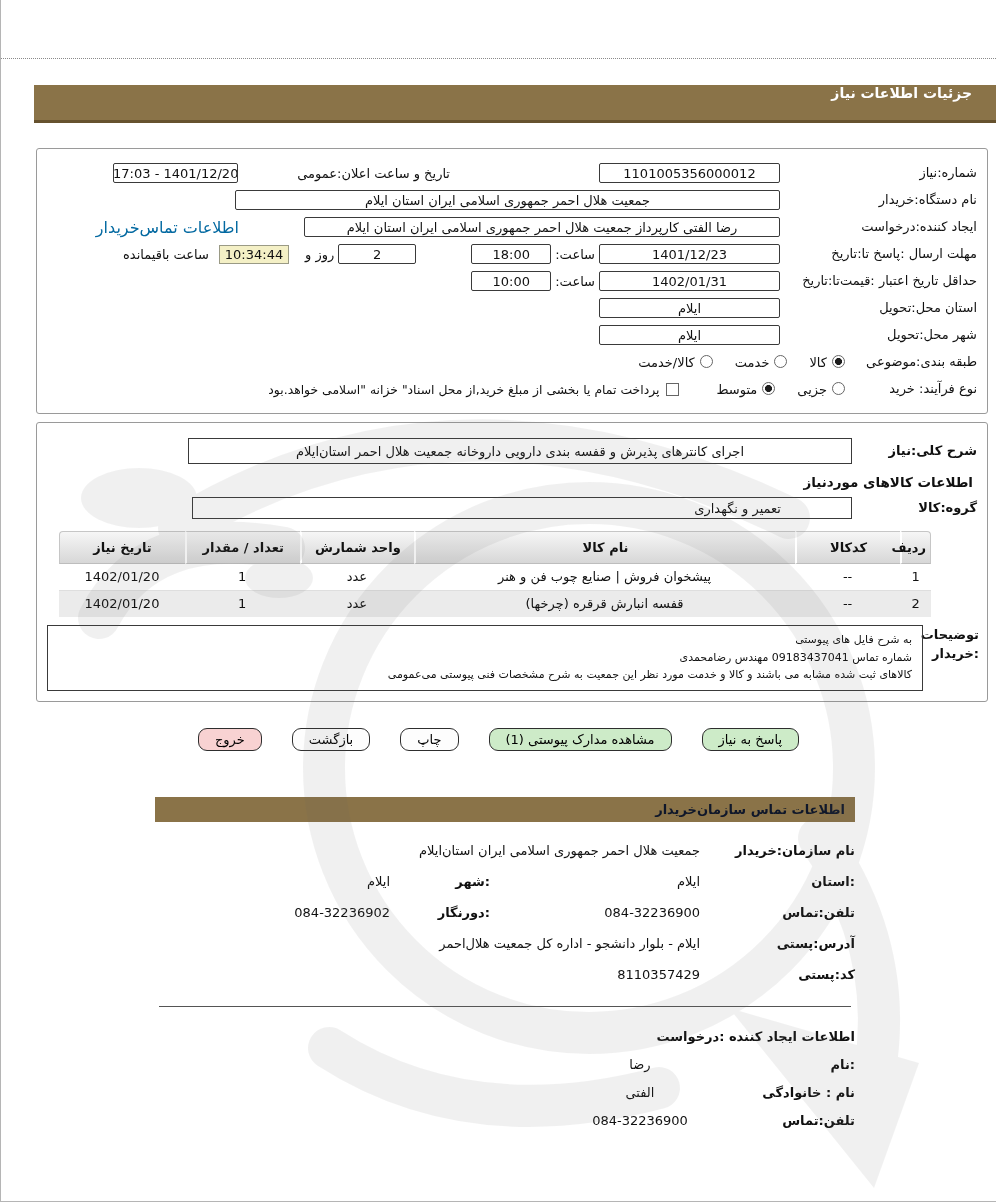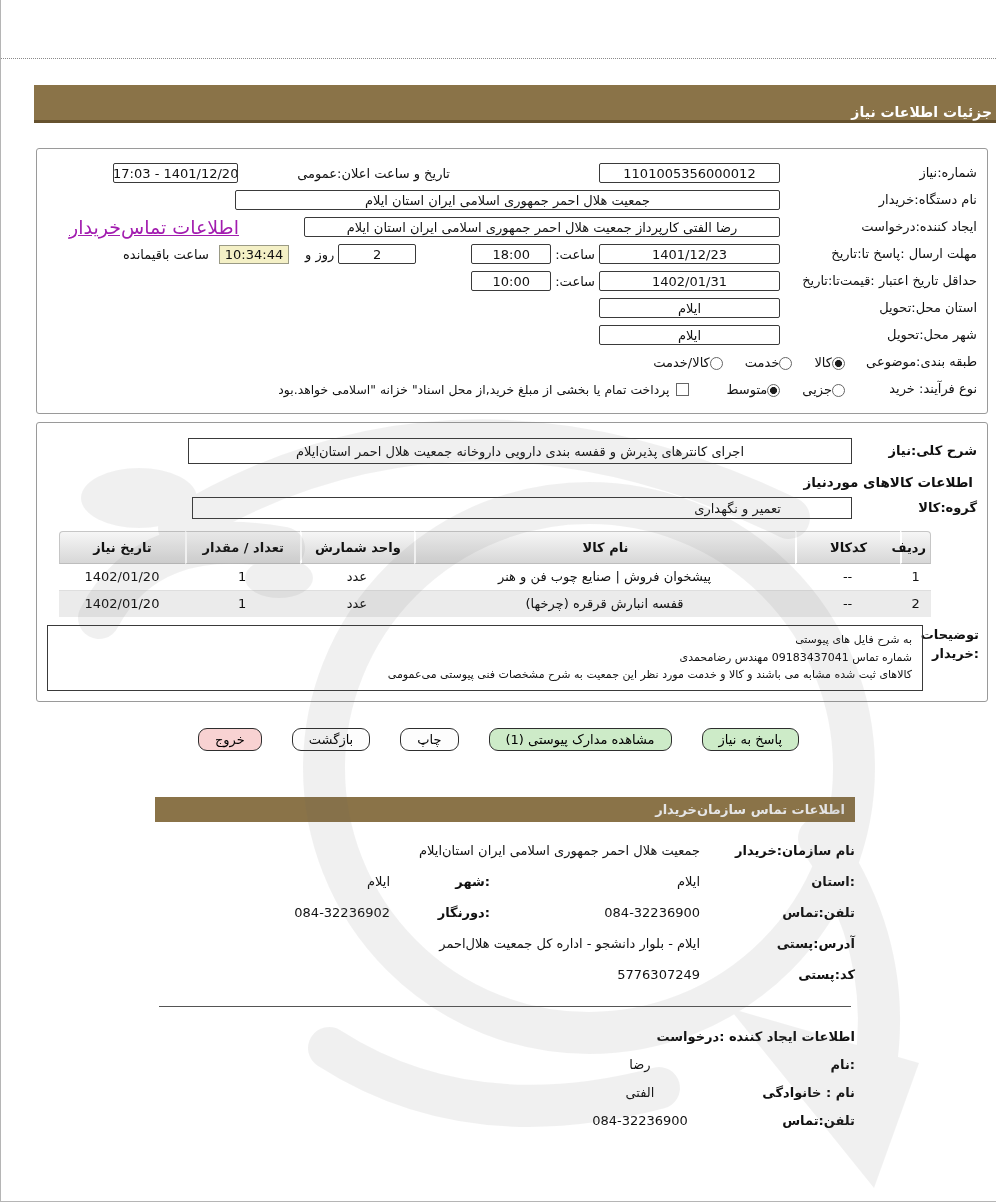--- a/index.html
+++ b/index.html
@@ -1,35 +1,35 @@
 <!DOCTYPE html>
 <html lang="fa" dir="rtl"><head>
 <meta charset="utf-8">
 <style>
   *{box-sizing:border-box;margin:0;padding:0}
   html{background:#fff}
   body{width:996px;height:1202px;position:relative;overflow:hidden;background:#fff;direction:rtl;
        font-family:"DejaVu Sans",sans-serif;color:#111;border-left:1px solid #b5b5b5;border-bottom:1px solid #b5b5b5}
   .topstrip{height:59px;border-bottom:1px dotted #8a8a8a}
   .tabbar{margin:26px 0 0 33px;height:38px;background:#8a7348;border-bottom:3px solid #66522e;
-          display:flex;align-items:flex-end;padding:0 4px}
+          display:flex;align-items:flex-start;padding:0 24px}
   .tabtitle{color:#fff;font-weight:bold;font-size:14px}
   .box{background:#fff;border:1px solid #9a9a9a;border-radius:3px;margin:25px 8px 0 35px;padding:8px 6px;position:relative;z-index:2}
   .detailbox{margin-top:8px;padding-bottom:10px}
   .frow{display:flex;align-items:center;margin:5px 4px;font-size:13px;min-height:22px}
   .flabel{width:197px;flex:none;padding-left:4px;line-height:1.35}
   .flabel.narrow{width:132px}
   .inlabel{flex:none;padding:0 4px}
   .inp{flex:none;height:20px;border:1px solid #3a3a3a;background:#fff;display:flex;align-items:center;justify-content:center;font-size:13px;border-radius:2px;overflow:hidden;white-space:nowrap}
   .ltr{direction:ltr}
   .w181{width:181px}.w125{width:125px}.w545{width:545px}.w476{width:476px}.w80{width:80px}.w78{width:78px}
   .sp145{width:145px;flex:none}.sp55{width:55px;flex:none}.sp65{width:65px;flex:none}.sp15{width:15px;flex:none}
   .badge{width:70px;height:19px;background:#f4f0c6;border:1px solid #9a9a85;display:flex;align-items:center;justify-content:center;font-size:13px;margin:0 12px 0 6px;flex:none}
-  .link{color:#a21caf;text-decoration:underline;font-size:19px;cursor:pointer;white-space:nowrap}
-  .radio-item{display:flex;align-items:flex-end;margin-left:22px}
+  .link{color:#0369a1;font-size:16px;cursor:pointer;white-space:nowrap}
+  .radio-item{display:flex;align-items:flex-start;gap:5px;margin-left:22px}
   .radio{width:13px;height:13px;border:1px solid #666;border-radius:50%;background:#fff;flex:none}
   .radio.sel{background:radial-gradient(circle at center,#1d1d1d 0 3.2px,#fff 3.8px)}
   .checkbox{width:13px;height:13px;border:1px solid #666;background:#fff;flex:none;margin-left:7px}
   .note-text{font-size:12.4px;white-space:nowrap}
   .drow{display:flex;align-items:center;margin:7px 4px;font-size:13px}
   .dlabel{width:125px;font-weight:bold;flex:none;line-height:1.3}
   .descbox{width:664px;height:26px;border:1px solid #3a3a3a;display:flex;align-items:center;justify-content:center;font-size:13px}
   .heading{font-weight:bold;font-size:13.5px;margin:10px 8px 2px}
   .groupinp{width:660px;height:22px;border:1px solid #3a3a3a;display:flex;align-items:center;padding-right:70px;font-size:13px}
   .gtable{border-collapse:separate;border-spacing:0;margin:12px 50px 8px 27px;width:872px;font-size:13px;table-layout:fixed}
@@ -42,21 +42,21 @@
   .c-no{width:30px}.c-code{width:103px}.c-name{width:372px}.c-unit{width:112px}.c-qty{width:112px}.c-date{width:123px}
   .notesrow{display:flex;margin:6px 0 0 4px;font-size:13px}
   .noteslabel{width:58px;font-weight:bold;flex:none;line-height:1.5;padding-right:2px}
   .notesbox{width:880px;border:1px solid #3a3a3a;min-height:66px;display:flex;flex-direction:column;align-items:flex-start;justify-content:center;font-size:11px;line-height:1.6;padding:4px 10px;text-align:center}
   .btnrow{display:flex;justify-content:center;gap:30px;margin-top:26px;position:relative;z-index:2}
   .btn{height:23px;padding:0 16px;border:1px solid #2e2e2e;border-radius:9px;font-family:inherit;font-size:13px;display:flex;align-items:center;cursor:pointer;white-space:nowrap}
   .btn.green{background:#cdebc8}
   .btn.white{background:#fdfdfd}
   .btn.pink{background:#f8d2d2}
   .orgsec{width:700px;margin:46px 141px 0 auto;position:relative;z-index:2;font-size:13px}
-  .orghdr{height:25px;background:#8a7348;color:#e5e5e5;font-weight:bold;display:flex;align-items:center;padding:0 10px;font-size:13px}
+  .orghdr{height:25px;background:#8a7348;color:#0f172a;font-weight:bold;display:flex;align-items:center;padding:0 10px;font-size:13px}
   .orow{display:flex;margin-top:13px;align-items:flex-start;line-height:1.4}
   .orow.firstrow{margin-top:20px}
   .olabel{width:155px;font-weight:bold;flex:none}
   .oval{width:210px;flex:none}
   .oval.wide{width:340px}
   .olabel2{width:100px;font-weight:bold;flex:none}
   .oval2{flex:1}
   hr.sep{border:none;border-top:1px solid #555;margin:22px 4px 0}
   .cheading{font-weight:bold;margin-top:22px;font-size:13px}
   .crow{display:flex;margin-top:13px}
@@ -245,21 +245,21 @@
     <div class="oval2">084-32236902</div>
   </div>
 
   <div class="orow">
     <div class="olabel">آدرس:پستی</div>
     <div class="oval wide">ایلام - بلوار دانشجو - اداره کل جمعیت هلال‌احمر</div>
   </div>
 
   <div class="orow">
     <div class="olabel">کد:پستی</div>
-    <div class="oval wide">5776307249</div>
+    <div class="oval wide">8110357429</div>
   </div>
 
   <hr class="sep">
 
   <div class="cheading">اطلاعات ایجاد کننده :درخواست</div>
 
   <div class="crow">
     <div class="clabel">:نام</div>
     <div class="cval">رضا</div>
   </div>

